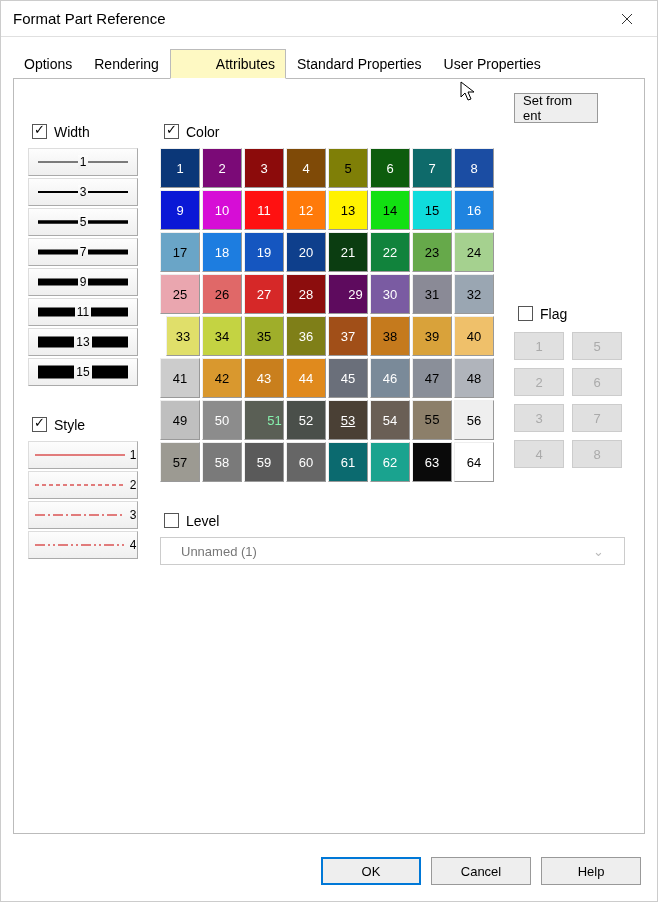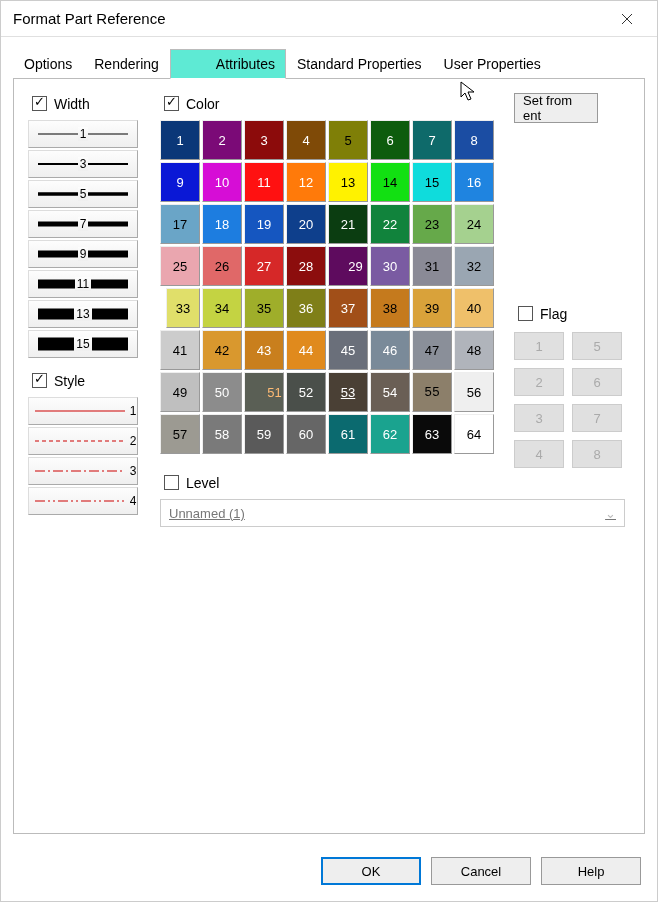--- a/index.html
+++ b/index.html
@@ -40,38 +40,38 @@
   }
   .tab {
     padding: 6px 10px;
     border: 1px solid transparent;
     cursor: pointer;
     font-size: 14px;
   }
   .tab.active {
     border: 1px solid #bbb;
     border-bottom: 1px solid #fff;
-    background: #5eead4;
+    background: #fef9c3;
     position: relative;
     z-index: 2;
     padding-left: 45px;
   }
   .tab-panel {
     border: 1px solid #bbb;
     margin: 0 12px 12px 12px;
     flex: 1;
     position: relative;
     top: -1px;
     padding: 14px;
   }
   .row { display: flex; }
   .col-width { width: 128px; }
   .col-color { width: 350px; margin-left: 4px; }
   .col-right { flex: 1; margin-left: 4px; }
-  .check-line { display: flex; align-items: center; gap: 4px; margin-bottom: 6px; font-size: 14px; }
+  .check-line { display: flex; align-items: center; gap: 4px; margin-bottom: 6px; font-size: 14px; margin-top: 28px; }
   .check-line input[type=checkbox] {
     appearance: none;
     width: 15px; height: 15px;
     border: 1px solid #555;
     position: relative;
     cursor: pointer;
   }
   .check-line input[type=checkbox]:checked::after {
     content: "✓";
     position: absolute;
@@ -147,25 +147,24 @@
     align-items: center;
     justify-content: center;
   }
   .level-section { margin-top: 18px; }
   .level-select {
     width: 465px;
     height: 28px;
     border: 1px solid #ccc;
     display: flex;
     align-items: center;
-    padding: 0 8px;
+    padding: 0 20px;
     color: #777;
     margin-top: 4px;
     justify-content: space-between;
-    text-decoration: underline;
   }
   .level-select .chev { color: #bbb; }
   .dialog-buttons {
     display: flex;
     gap: 10px;
     justify-content: flex-end;
     padding: 10px 16px 16px 16px;
   }
   .dialog-btn {
     width: 100px;
@@ -449,21 +448,21 @@
           </div>
           <div class="swatch" style="background: rgb(176, 180, 187); color: rgb(0, 0, 0);">
             <span>48</span>
           </div>
           <div class="swatch" style="background: rgb(191, 191, 191); color: rgb(0, 0, 0);">
             <span>49</span>
           </div>
           <div class="swatch" style="background: rgb(140, 140, 140); color: rgb(255, 255, 255);">
             <span>50</span>
           </div>
-          <div class="swatch" style="background: rgb(90, 95, 85); color: #fdba74; padding-left: 21px;">
+          <div class="swatch" style="background: rgb(90, 95, 85); color: #86efac; padding-left: 21px;">
             <span>51</span>
           </div>
           <div class="swatch" style="background: rgb(74, 79, 74); color: rgb(255, 255, 255);">
             <span>52</span>
           </div>
           <div class="swatch" style="background: rgb(74, 64, 53); color: rgb(255, 255, 255); text-decoration: underline;">
             <span>53</span>
           </div>
           <div class="swatch" style="background: rgb(106, 95, 85); color: rgb(255, 255, 255);">
             <span>54</span>

